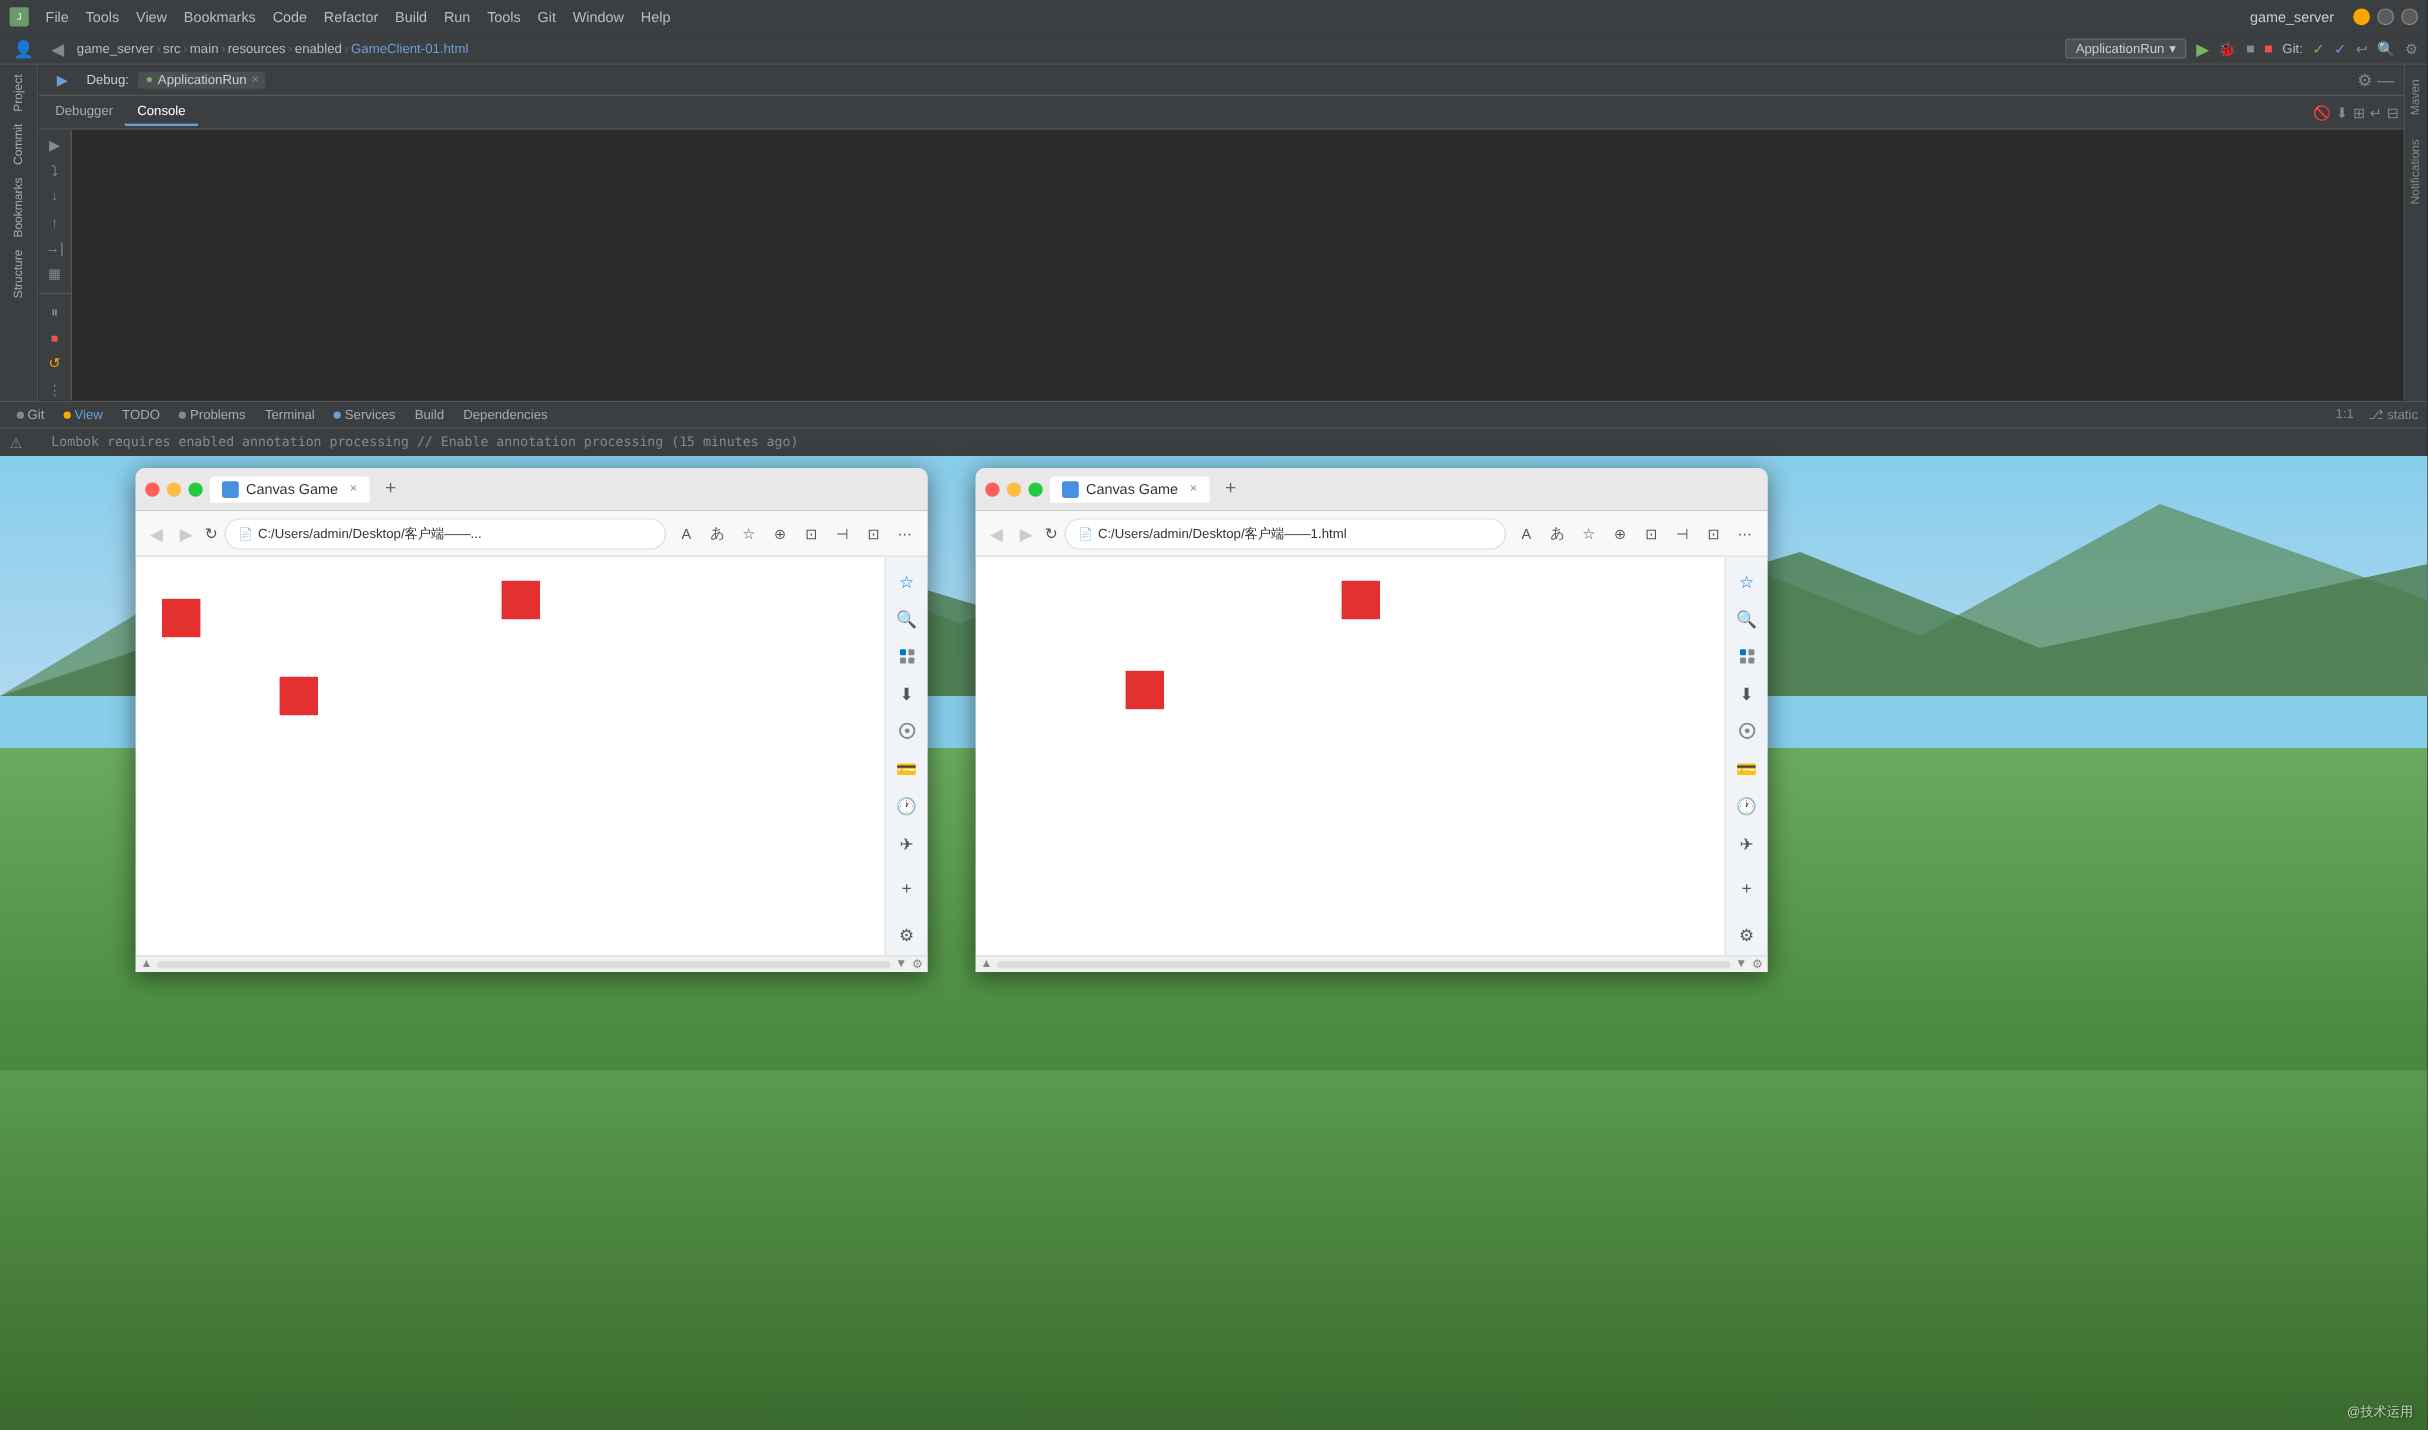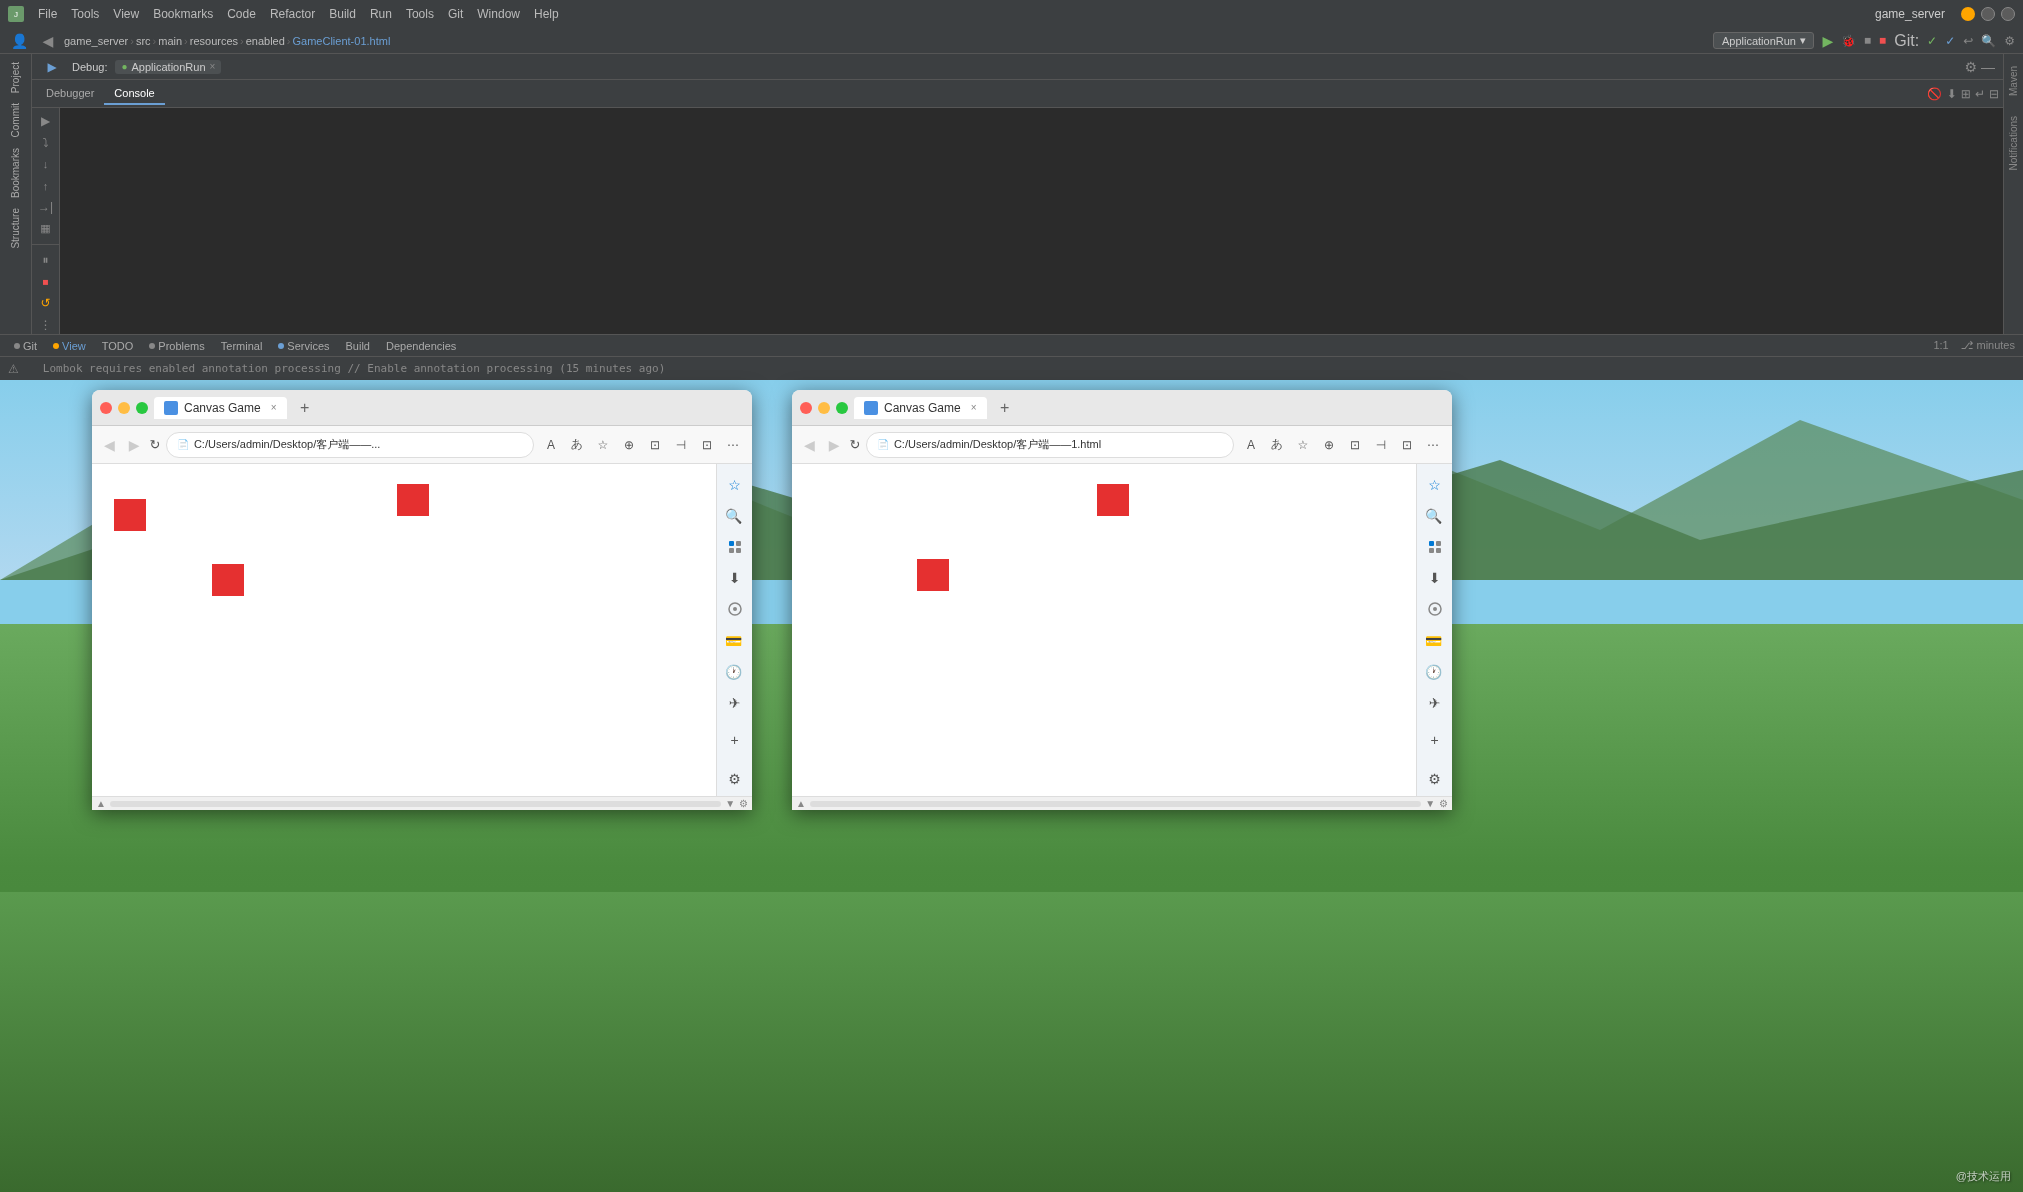--- a/index.html
+++ b/index.html
@@ -109,21 +109,21 @@
       color: #ccc;
       font-size: 11px;
       padding: 1px 8px;
       display: flex;
       align-items: center;
       gap: 4px;
     }
     .run-btn { color: #73b560; font-size: 14px; cursor: pointer; }
     .debug-btn { color: #6b9fd4; font-size: 12px; cursor: pointer; }
     .stop-btn { color: #f05050; font-size: 14px; cursor: pointer; }
-    .git-label { color: #bbb; font-size: 16px; text-align: center; }
+    .git-label { color: #bbb; font-size: 11px; text-align: center; }
 
     
     .ide-main {
       display: flex;
       flex: 1;
       overflow: hidden;
     }
 
     
     .left-sidebar {
@@ -316,21 +316,21 @@
       left: 0;
       right: 0;
       height: 300px;
       background: linear-gradient(to bottom, #5a9a4e 0%, #3a6a2e 100%);
     }
 
     
     .browser-windows-container {
       position: absolute;
       top: 390px;
-      left: 92px;
+      left: 113px;
       display: flex;
       gap: 40px;
     }
 
     .browser-window {
       width: 660px;
       height: 420px;
       background: #f0f0f0;
       border-radius: 8px 8px 0 0;
       box-shadow: 0 4px 20px rgba(0,0,0,0.5);
@@ -671,21 +671,21 @@
         <span>Build</span>
       </div>
       <div class="status-tab">
         <span>Dependencies</span>
       </div>
     </div>
     <div class="status-right">
       <span>1:1</span>
       <span>
         <span style="color:#888;">⎇ </span>
-        <span>minutes</span>
+        <span>static</span>
       </span>
     </div>
   </div>
 
   <div class="warning-bar">
     <span style="color:#888; margin-right:6px;">⚠</span>
     <span class="warning-text">Lombok requires enabled annotation processing // Enable annotation processing (15 minutes ago)</span>
   </div>
 
 </div>

